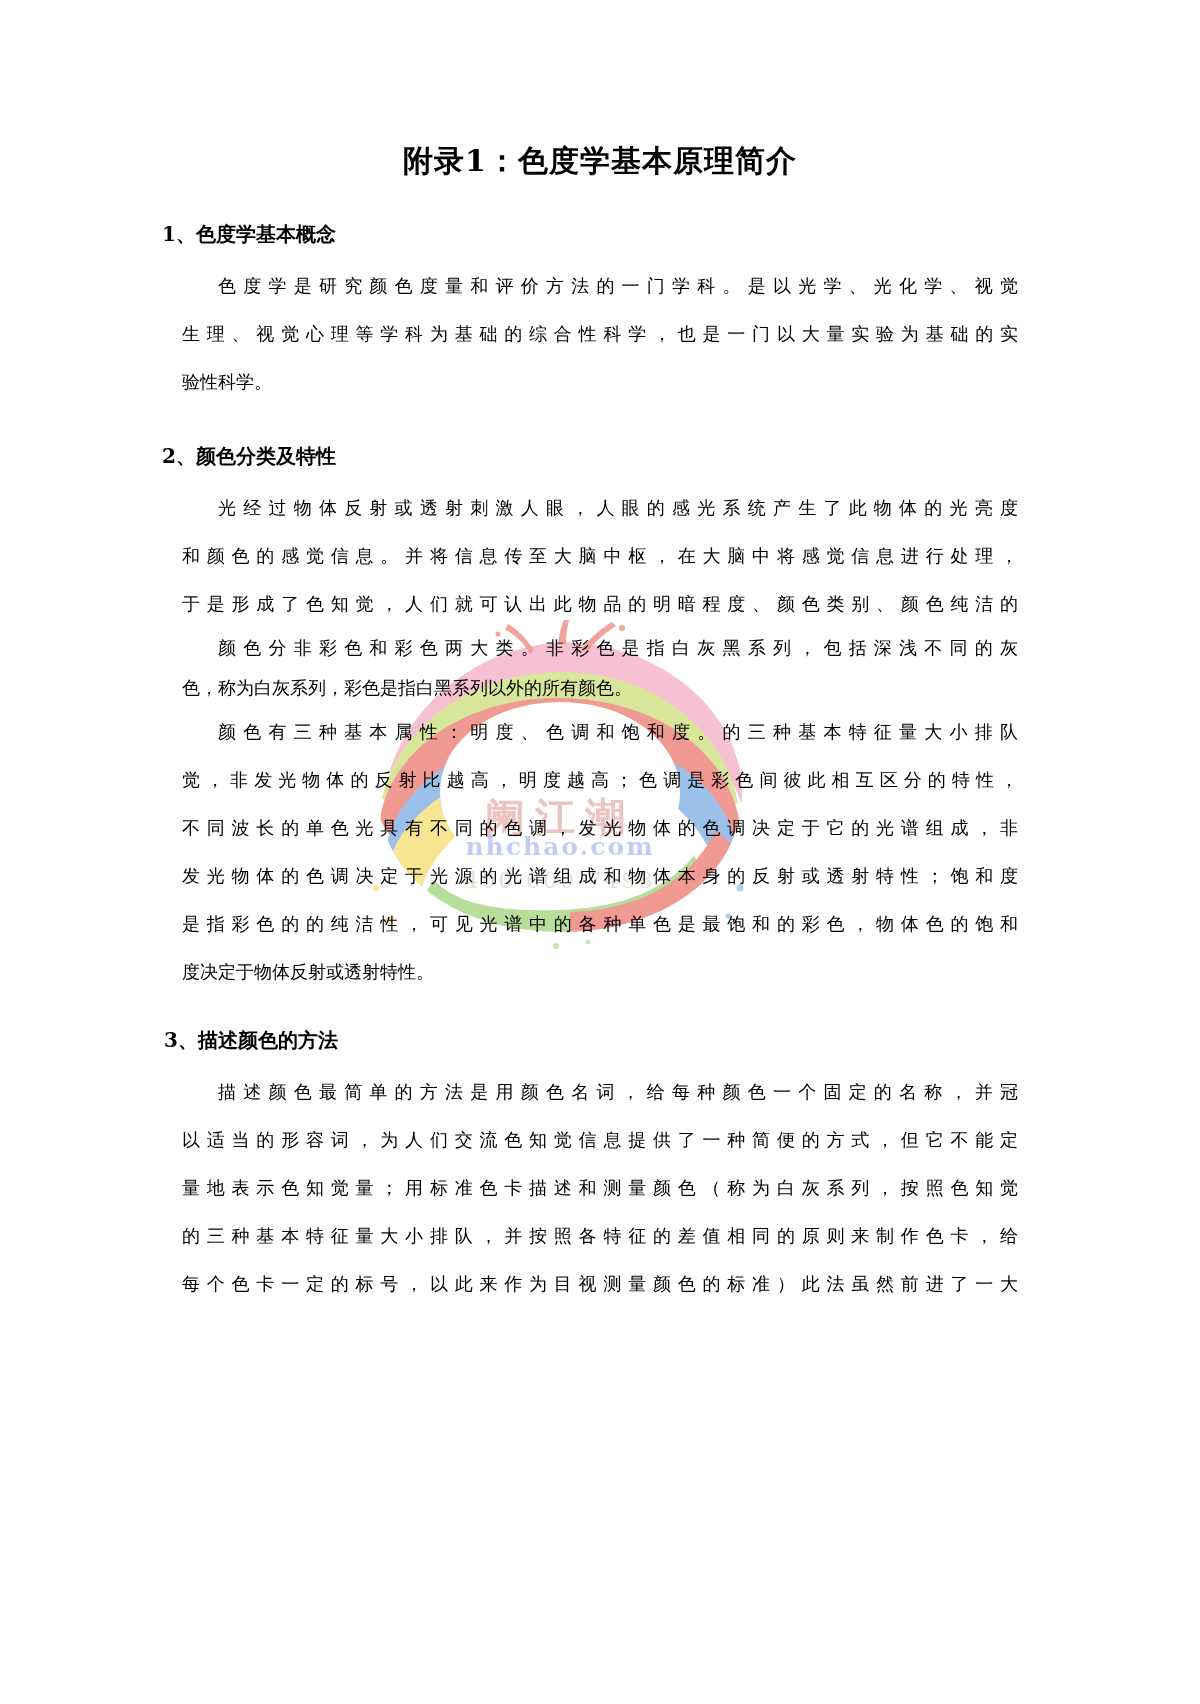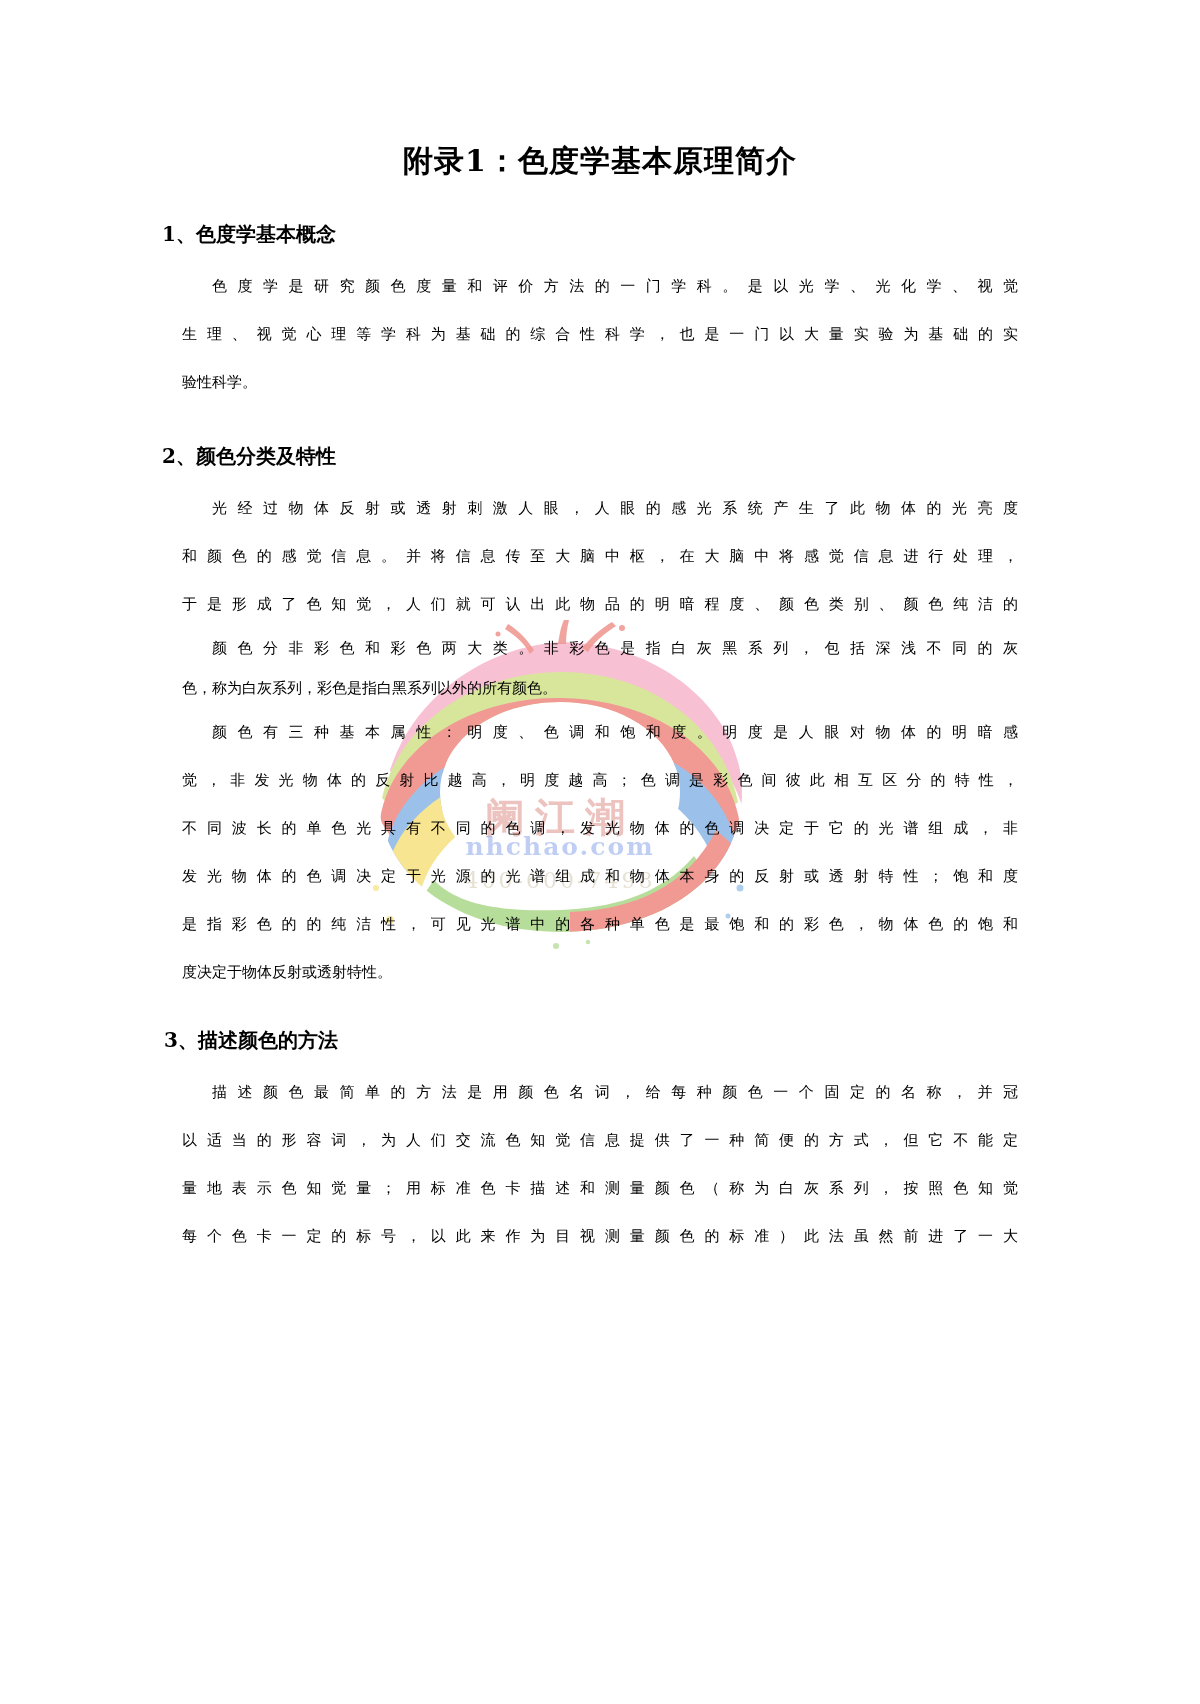--- a/index.html
+++ b/index.html
@@ -103,21 +103,21 @@
   }
   .jline-last {
     display: block;
     text-align: justify;
     text-align-last: left;
   }
   .indent { text-indent: 2em; }
 
   .block {
     padding: 0 182px;
-    font-size: 15px;
+    font-size: 18px;
   }
   .block .jline, .block .jline-last { line-height: 48px; }
   .block.lh40 .jline, .block.lh40 .jline-last { line-height: 40px; }
 </style>
 </head>
 <body>
 
 <div class="page">
 
   <div class="watermark">
@@ -200,31 +200,32 @@
       <span class="jline">和颜色的感觉信息。并将信息传至大脑中枢，在大脑中将感觉信息进行处理，</span>
       <span class="jline">于是形成了色知觉，人们就可认出此物品的明暗程度、颜色类别、颜色纯洁的</span>
     </div>
 
     <div class="block lh40">
       <span class="jline indent">颜色分非彩色和彩色两大类。非彩色是指白灰黑系列，包括深浅不同的灰</span>
       <span class="jline-last">色，称为白灰系列，彩色是指白黑系列以外的所有颜色。</span>
     </div>
 
     <div class="block">
-      <span class="jline indent">颜色有三种基本属性：明度、色调和饱和度。明度是人眼对物体的明暗感</span>
+      <span class="jline indent">颜色有三种基本属性：明度、色调和饱和度。的三种基本特征量大小排队</span>
       <span class="jline">觉，非发光物体的反射比越高，明度越高；色调是彩色间彼此相互区分的特性，</span>
       <span class="jline">不同波长的单色光具有不同的色调，发光物体的色调决定于它的光谱组成，非</span>
       <span class="jline">发光物体的色调决定于光源的光谱组成和物体本身的反射或透射特性；饱和度</span>
       <span class="jline">是指彩色的的纯洁性，可见光谱中的各种单色是最饱和的彩色，物体色的饱和</span>
       <span class="jline-last">度决定于物体反射或透射特性。</span>
     </div>
 
     <h2 class="section-heading sec3">3、描述颜色的方法</h2>
 
     <div class="block p-first">
       <span class="jline indent">描述颜色最简单的方法是用颜色名词，给每种颜色一个固定的名称，并冠</span>
       <span class="jline">以适当的形容词，为人们交流色知觉信息提供了一种简便的方式，但它不能定</span>
       <span class="jline">量地表示色知觉量；用标准色卡描述和测量颜色（称为白灰系列，按照色知觉</span>
+      <span class="jline">的三种基本特征量大小排队，并按照各特征的差值相同的原则来制作色卡，给</span>
       <span class="jline">每个色卡一定的标号，以此来作为目视测量颜色的标准）此法虽然前进了一大</span>
     </div>
 
   </div>
 </div>
 
 </body></html>

